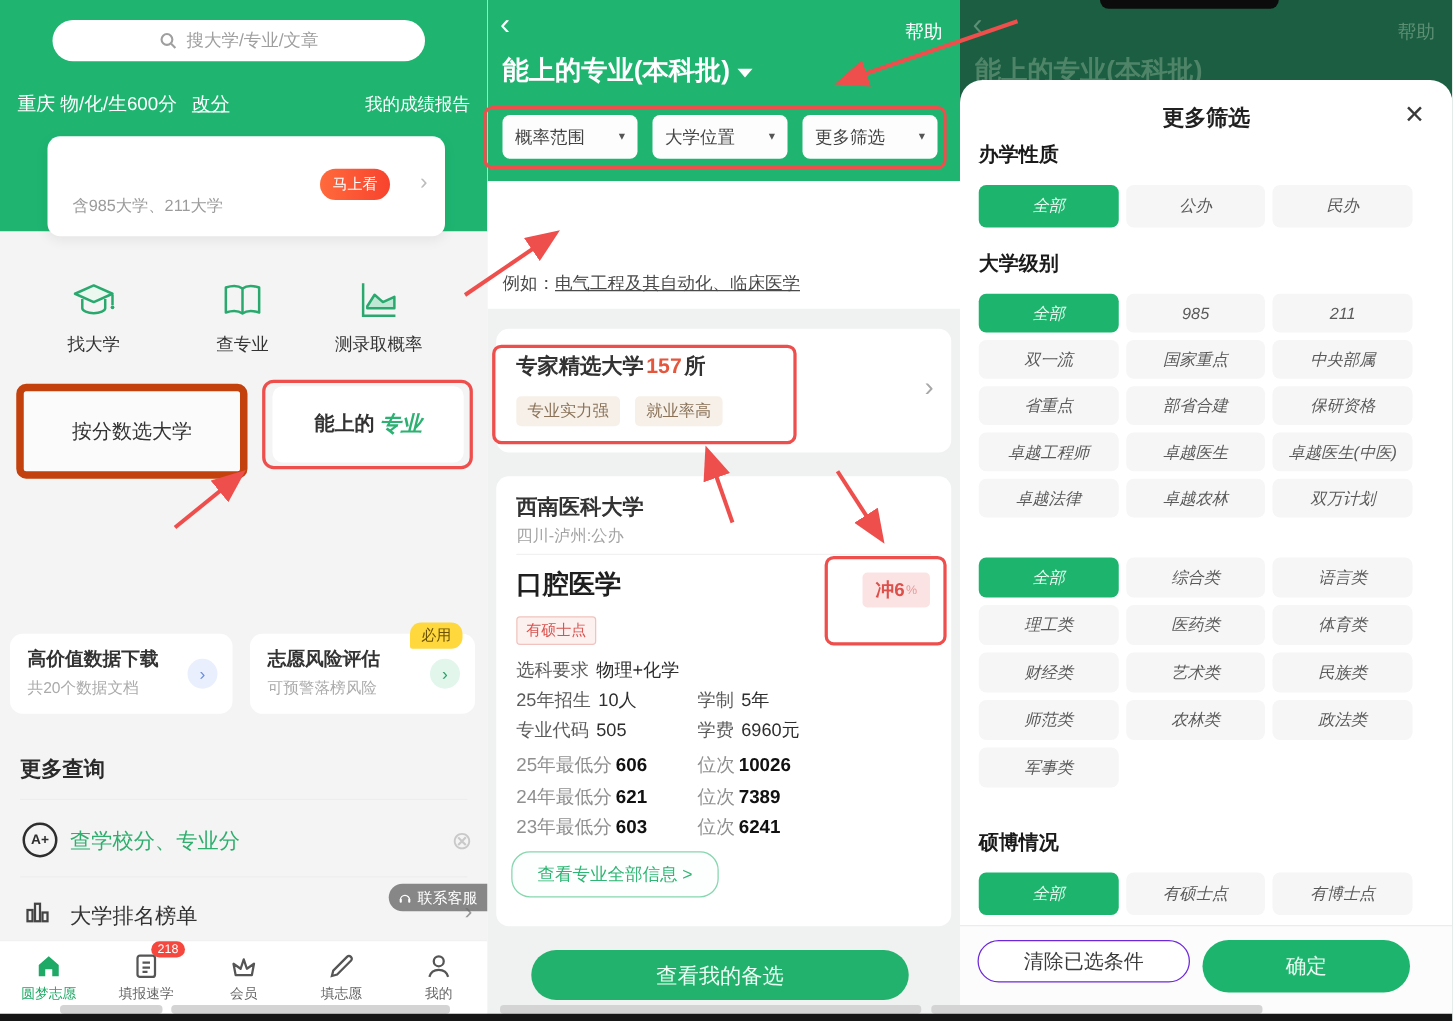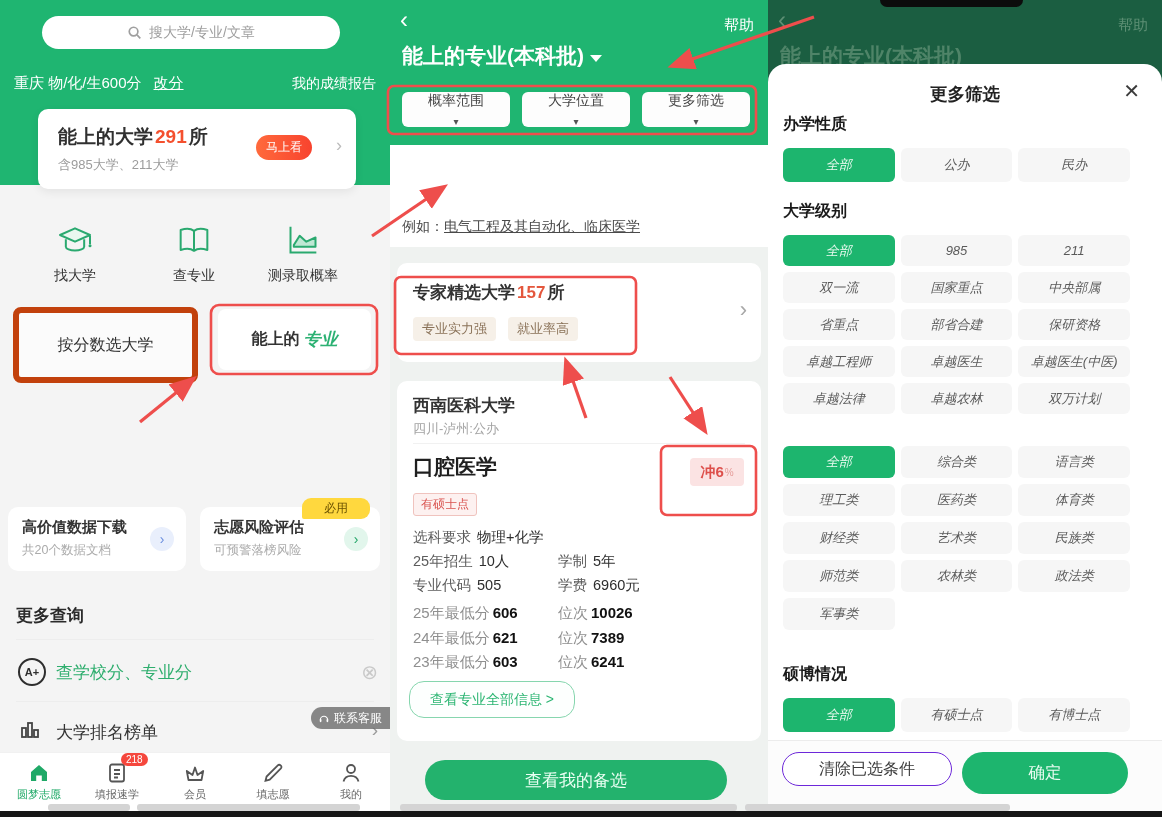--- a/index.html
+++ b/index.html
@@ -29,21 +29,21 @@
   #mb1{left:13px;top:307px;width:173px;height:64px;background:#fbfbfb;border:6px solid #c2410c;}
   #mb2{left:218px;top:309px;width:153px;height:61px;background:#fff;font-weight:bold;}
   #mb2 .hl{color:#2cb173;font-style:italic;font-size:17px;margin-left:4px;}
   .banner{position:absolute;left:8px;top:414px;width:372px;height:80px;background:#fff;border-radius:10px;text-align:center;}
   .banner .bt{display:inline-block;margin-top:11px;background:#fcf3da;padding:2px 6px;font-size:17px;font-weight:bold;color:#3a3a3a;}
   .banner .bs{margin-top:7px;font-size:13px;color:#b5b5b5;}
   .rescard{position:absolute;top:507px;height:64px;background:#fff;border-radius:10px;}
   .rc-t{position:absolute;left:14px;top:11px;font-size:15px;font-weight:bold;color:#333;}
   .rc-s{position:absolute;left:14px;top:35px;font-size:12.5px;color:#ababab;}
   .rc-c{position:absolute;right:12px;top:20px;width:24px;height:24px;border-radius:50%;display:flex;align-items:center;justify-content:center;font-size:14px;}
-  .must{position:absolute;right:10px;top:-9px;background:#ffd83e;color:#6b5200;font-size:12px;padding:2px 22px;border-radius:9px 9px 9px 2px;}
+  .must{position:absolute;right:10px;top:-9px;background:#ffd83e;color:#6b5200;font-size:12px;padding:2px 9px;border-radius:9px 9px 9px 2px;}
   .more-title{position:absolute;left:16px;top:604px;font-size:17px;font-weight:bold;color:#2b2b2b;}
   .hr{position:absolute;left:16px;right:16px;height:1px;background:#ededed;}
   .mi-label{font-size:17px;}
   .aplus{position:absolute;left:18px;top:6px;width:24px;height:24px;border:2px solid #2e2e2e;border-radius:50%;
     display:flex;align-items:center;justify-content:center;font-size:11px;font-weight:bold;color:#2e2e2e;}
   .contact{position:absolute;right:0;top:707px;height:22px;background:rgba(108,108,108,.8);border-radius:11px 0 0 11px;
     display:flex;align-items:center;gap:4px;padding:0 8px 0 7px;color:#fff;font-size:12px;z-index:3;}
   .tabbar{position:absolute;left:0;top:752px;width:390px;height:60px;background:#fff;border-top:1px solid #f1f1f1;display:flex;}
   .tab{flex:1;text-align:center;position:relative;padding-top:8px;}
   .tab .tl{font-size:11px;color:#666;margin-top:2px;}
@@ -51,21 +51,21 @@
   .tbadge{position:absolute;left:50%;margin-left:4px;top:0px;background:#f5473d;color:#fff;font-size:10px;
     padding:1px 5px;border-radius:8px;}
   
   #pm{left:390px;width:378px;background:#eff2f0;}
   .pm-head{position:absolute;left:0;top:0;width:378px;height:145px;background:#1fb571;}
   .backic{position:absolute;left:10px;top:8px;color:#fff;font-size:24px;line-height:24px;}
   .helpl{position:absolute;right:14px;top:16px;color:#fff;font-size:15px;}
   .pm-title{position:absolute;left:12px;top:42px;color:#fff;font-size:21px;font-weight:bold;display:flex;align-items:center;}
   .tricaret{width:0;height:0;border-left:6px solid transparent;border-right:6px solid transparent;border-top:7px solid #fff;margin-left:6px;margin-top:4px;}
   .fpill{position:absolute;top:92px;width:108px;height:35px;background:#fdfdfd;border-radius:6px;display:flex;
-    align-items:center;justify-content:space-between;padding:0 10px;box-sizing:border-box;font-size:14px;color:#444;flex-direction:column;}
+    align-items:center;justify-content:space-between;padding:0 10px;box-sizing:border-box;font-size:14px;color:#444;}
   .fcaret{font-size:10px;color:#555;}
   .whiteblock{position:absolute;left:0;top:145px;width:378px;height:102px;background:#fff;}
   .sbox{position:absolute;left:12px;top:160px;width:346px;height:38px;border:1.6px solid #2db673;border-radius:7px;
     background:#fff;display:flex;overflow:hidden;box-sizing:border-box;}
   .sleft{flex:1;display:flex;align-items:center;gap:7px;padding-left:10px;font-size:15px;color:#949494;}
   .sbtn{width:64px;background:#2db673;color:#e8f9ef;display:flex;align-items:center;justify-content:center;font-size:15px;}
   .example{position:absolute;left:12px;top:218px;font-size:14px;color:#4a4a4a;}
   .example .lnk{text-decoration:underline;}
   .expert{position:absolute;left:7px;top:263px;width:364px;height:99px;background:#fff;border-radius:10px;}
   .ex-t{position:absolute;left:16px;top:18px;font-size:17px;font-weight:bold;color:#333;}
@@ -136,23 +136,20 @@
           <path d="M10.6 10.6L14.2 14.2"></path>
         </svg>
       <span>搜大学/专业/文章</span>
     </div>
     <div class="profile-row">
       <span>重庆 物/化/生600分</span>
       <span class="chg">改分</span>
       <span class="rep">我的成绩报告</span>
     </div>
     <div class="uni-card">
-      <div class="uni-t">
-        <span>能上的大学</span><span class="cnt">291</span><span>所</span>
-      </div>
       <div class="uni-s">含985大学、211大学</div>
       <div class="uni-badge">马上看</div>
       <div class="uni-ch">›</div>
     </div>
     <div class="qa" style="left:27px;">
       <svg class="ic" width="40" height="40" viewBox="0 0 48 48">
           <path d="M6 18L24 10l18 8-18 8z" fill="#eaf8f0" stroke="#2aa96f" stroke-width="2.4" stroke-linejoin="round"></path>
           <path d="M13 23v9c0 2.5 5 4.6 11 4.6s11-2.1 11-4.6v-9" fill="none" stroke="#2aa96f" stroke-width="2.4"></path>
           <path d="M42 19v10" stroke="#2aa96f" stroke-width="2.4"></path>
           <circle cx="42" cy="31" r="1.8" fill="#2aa96f"></circle>

